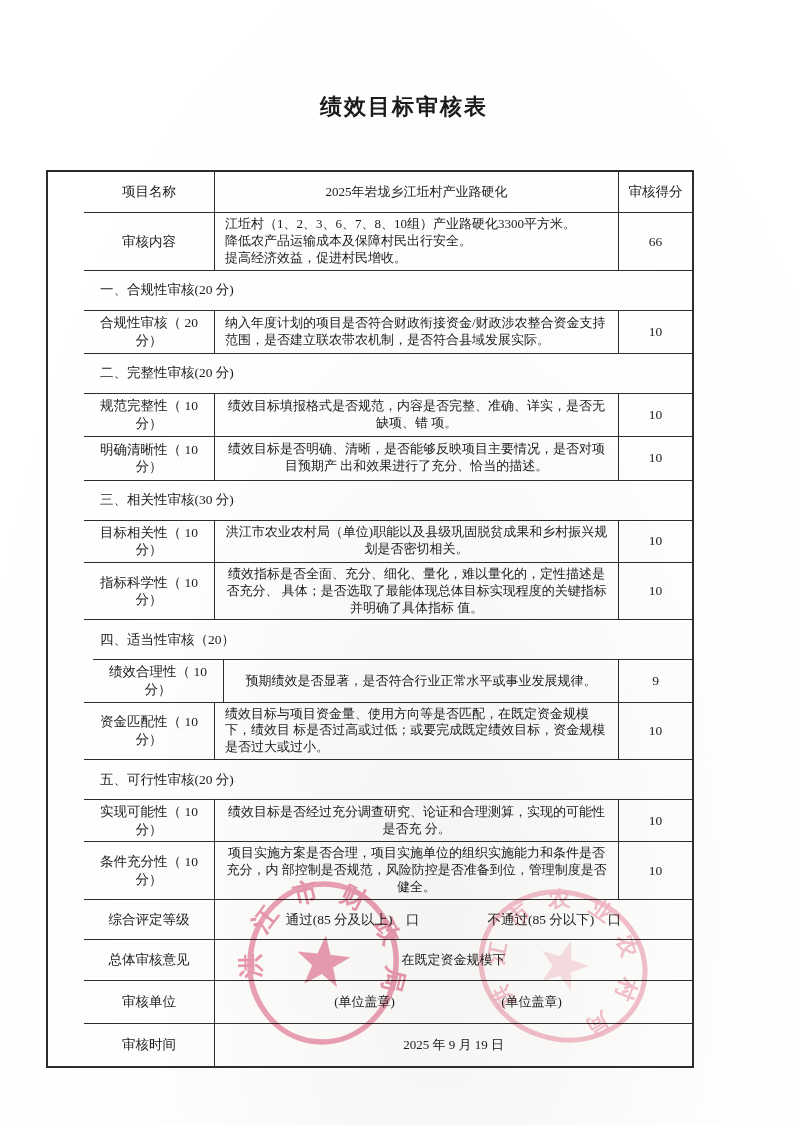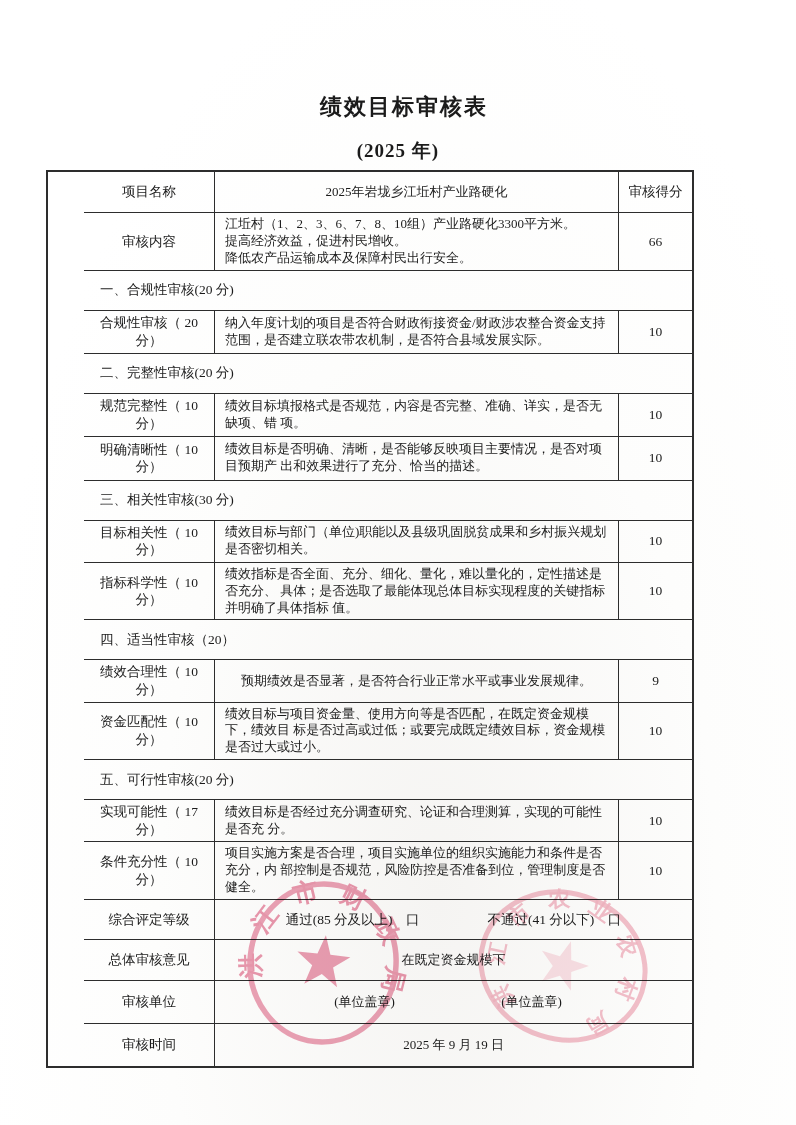--- a/index.html
+++ b/index.html
@@ -30,31 +30,31 @@
   .row.first { border-top:none; }
   .row-merge { display:grid; grid-template-columns:131px 1fr; border-top:1.5px solid #2d2d2d; }
   .sec {
     border-top:1.5px solid #2d2d2d; display:flex; align-items:center;
     padding:4px 6px 4px 16px; min-height:40px; font-size:13.5px;
   }
   .lbl {
     display:flex; align-items:center; justify-content:center; text-align:center;
     border-right:1.5px solid #2d2d2d; padding:3px 7px; font-size:13.5px;
   }
-  .cnt { display:flex; align-items:center; justify-content:center; text-align:left; padding:3px 10px; position:relative; }
+  .cnt { display:flex; align-items:center; justify-content:center; text-align:center; padding:3px 10px; position:relative; }
   .cnt.left { text-align:left; justify-content:flex-start; }
   .scr { display:flex; align-items:center; justify-content:center; border-left:1.5px solid #2d2d2d; font-size:13.5px; }
   .r0  { min-height:40px; }
   .r1  { min-height:48px; }
   .r3  { min-height:43px; }
   .r5  { min-height:43px; }
   .r6  { min-height:44px; }
   .r8  { min-height:41px; }
   .r9  { min-height:55px; }
-  .r11 { min-height:42px; }
+  .r11 { min-height:42px;margin-left:9px; }
   .r12 { min-height:45px; }
   .r14 { min-height:42px; }
   .r15 { min-height:43px; }
   .r16 { min-height:40px; }
   .r17 { min-height:41px; }
   .r18 { min-height:42px; }
   .r19 { min-height:43px; }
   .lines { text-align:left; width:100%; }
   .rating-cell { display:flex; align-items:center; justify-content:center; gap:68px; padding:3px 8px; }
   .opt { white-space:nowrap; font-size:13.5px; }
@@ -65,37 +65,36 @@
   .seal { position:absolute; mix-blend-mode:multiply; opacity:0.8; pointer-events:none; }
   .seal-left  { left:237px; top:872px; }
   .seal-right { left:468px; top:880px; }
 </style>
 </head>
 <body>
 
 <div class="page">
 
   <div class="title">绩效目标审核表</div>
-  <div class="subtitle">(2025 年)</div>
 
   <div class="table">
 
     <div class="row first r0">
       <div class="lbl">项目名称</div>
       <div class="cnt">2025年岩垅乡江坵村产业路硬化</div>
       <div class="scr">审核得分</div>
     </div>
 
     <div class="row r1">
       <div class="lbl">审核内容</div>
       <div class="cnt left">
         <div class="lines">
           <div>江坵村（1、2、3、6、7、8、10组）产业路硬化3300平方米。</div>
+          <div>降低农产品运输成本及保障村民出行安全。</div>
           <div>提高经济效益，促进村民增收。</div>
-          <div>降低农产品运输成本及保障村民出行安全。</div>
         </div>
       </div>
       <div class="scr">66</div>
     </div>
 
     <div class="sec">一、合规性审核(20 分)</div>
 
     <div class="row r3">
       <div class="lbl">合规性审核（ 20 分）</div>
       <div class="cnt left">纳入年度计划的项目是否符合财政衔接资金/财政涉农整合资金支持范围，是否建立联农带农机制，是否符合县域发展实际。</div>
@@ -113,21 +112,21 @@
     <div class="row r6">
       <div class="lbl">明确清晰性（ 10 分）</div>
       <div class="cnt">绩效目标是否明确、清晰，是否能够反映项目主要情况，是否对项目预期产 出和效果进行了充分、恰当的描述。</div>
       <div class="scr">10</div>
     </div>
 
     <div class="sec">三、相关性审核(30 分)</div>
 
     <div class="row r8">
       <div class="lbl">目标相关性（ 10 分）</div>
-      <div class="cnt">绩效目标与部门（单位)职能以及县级巩固脱贫成果和乡村振兴规划是否密切相关。</div>
+      <div class="cnt">洪江市农业农村局（单位)职能以及县级巩固脱贫成果和乡村振兴规划是否密切相关。</div>
       <div class="scr">10</div>
     </div>
 
     <div class="row r9">
       <div class="lbl">指标科学性（ 10 分）</div>
       <div class="cnt">绩效指标是否全面、充分、细化、量化，难以量化的，定性描述是否充分、 具体；是否选取了最能体现总体目标实现程度的关键指标并明确了具体指标 值。</div>
       <div class="scr">10</div>
     </div>
 
     <div class="sec">四、适当性审核（20）</div>
@@ -140,40 +139,40 @@
 
     <div class="row r12">
       <div class="lbl">资金匹配性（ 10 分）</div>
       <div class="cnt left">绩效目标与项目资金量、使用方向等是否匹配，在既定资金规模下，绩效目 标是否过高或过低；或要完成既定绩效目标，资金规模是否过大或过小。</div>
       <div class="scr">10</div>
     </div>
 
     <div class="sec">五、可行性审核(20 分)</div>
 
     <div class="row r14">
-      <div class="lbl">实现可能性（ 17 分）</div>
+      <div class="lbl">实现可能性（ 10 分）</div>
       <div class="cnt">绩效目标是否经过充分调查研究、论证和合理测算，实现的可能性是否充 分。</div>
       <div class="scr">10</div>
     </div>
 
     <div class="row r15">
       <div class="lbl">条件充分性（ 10 分）</div>
       <div class="cnt">项目实施方案是否合理，项目实施单位的组织实施能力和条件是否充分，内 部控制是否规范，风险防控是否准备到位，管理制度是否健全。</div>
       <div class="scr">10</div>
     </div>
 
     <div class="row-merge r16">
       <div class="lbl">综合评定等级</div>
       <div class="rating-cell">
         <span class="opt">
           <span>通过(85 分及以上)</span>
           <span class="box">口</span>
         </span>
         <span class="opt">
-          <span>不通过(41 分以下)</span>
+          <span>不通过(85 分以下)</span>
           <span class="box">口</span>
         </span>
       </div>
     </div>
 
     <div class="row-merge r17">
       <div class="lbl">总体审核意见</div>
       <div class="cnt">在既定资金规模下</div>
     </div>
 

